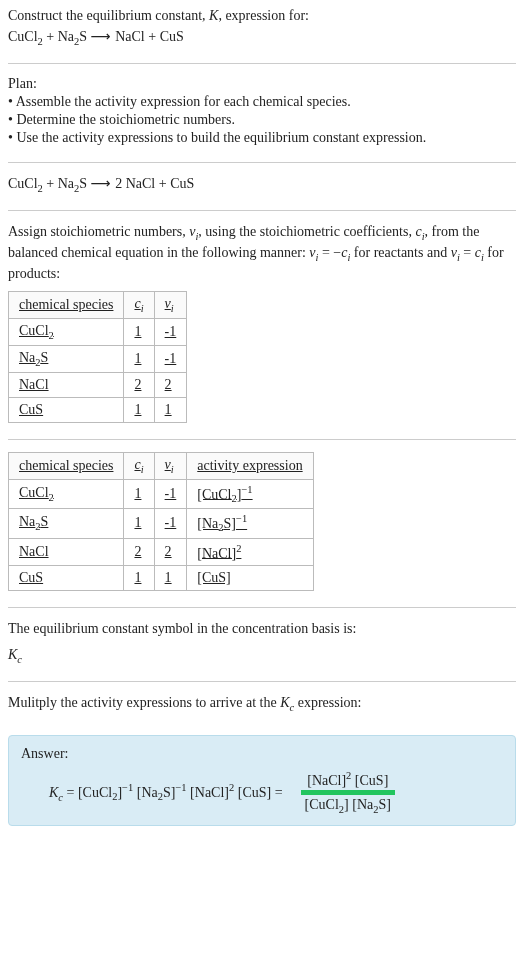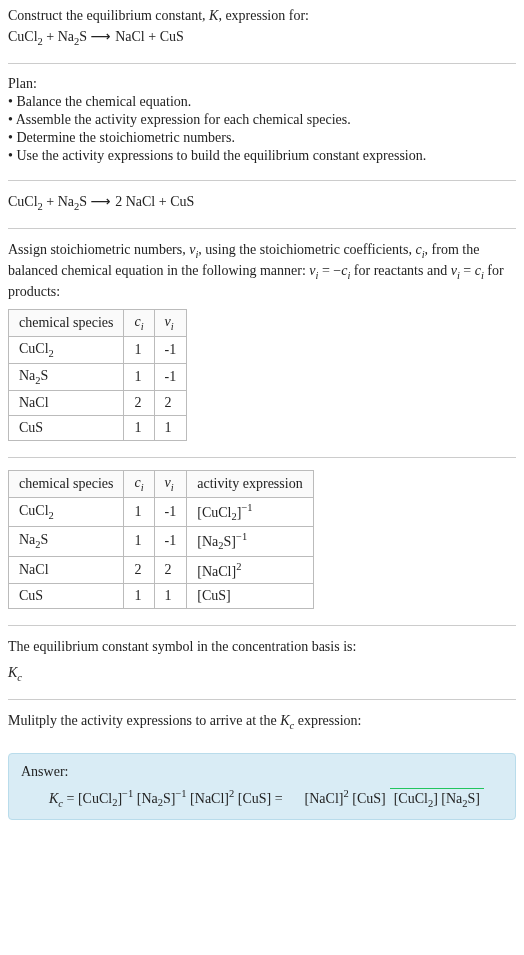--- a/index.html
+++ b/index.html
@@ -25,20 +25,21 @@
 table {
   border-collapse: collapse;
   margin: 6px 0;
 }
 td, th {
   border: 1px solid #bbb;
   padding: 4px 10px;
   text-align: left;
   font-weight: normal;
   background: #fff;
+  text-decoration: underline;
 }
 th { background: #fafafa; }
 .sub { vertical-align: sub; font-size: 0.75em; }
 .sup { vertical-align: super; font-size: 0.75em; }
 .ital { font-style: italic; }
 .symbol-line { margin: 0 0; }
 .answer-box {
   background: #d9ecf5;
   border: 1px solid #b9dceb;
   border-radius: 4px;
@@ -48,45 +49,44 @@
 .answer-label { margin-bottom: 8px; }
 .kc-expr {
   display: flex;
   align-items: center;
   gap: 18px;
   flex-wrap: wrap;
   padding-left: 28px;
 }
 .frac {
   display: inline-flex;
-  flex-direction: row;
+  flex-direction: column;
   align-items: center;
   vertical-align: middle;
 }
 .frac .num { padding: 0 4px 2px 4px; }
-.frac .den { border-top: 1px solid #22c55e; padding: 2px 4px 0 4px; }
+.frac .den { border-top: 5px solid #22c55e; padding: 2px 4px 0 4px; }
 .arrow { letter-spacing: 1px; }
 </style>
 </head>
 <body>
 
 <div class="section">
   <div class="prompt-line">
     Construct the equilibrium constant, <span class="ital">K</span>, expression for:
   </div>
   <div class="equation">
     CuCl<span class="sub">2</span> + Na<span class="sub">2</span>S <span class="arrow">⟶</span> NaCl + CuS
   </div>
 </div>
 
 <hr class="divider">
 
 <div class="section">
   <div class="plan-heading">Plan:</div>
-  <div class="plan-item">• Balance the chemical equation.</div>
   <div class="plan-item">• Assemble the activity expression for each chemical species.</div>
   <div class="plan-item">• Determine the stoichiometric numbers.</div>
   <div class="plan-item">• Use the activity expressions to build the equilibrium constant expression.</div>
 </div>
 
 <hr class="divider">
 
 <div class="section">
   <div class="equation">
     CuCl<span class="sub">2</span> + Na<span class="sub">2</span>S <span class="arrow">⟶</span> 2 NaCl + CuS

